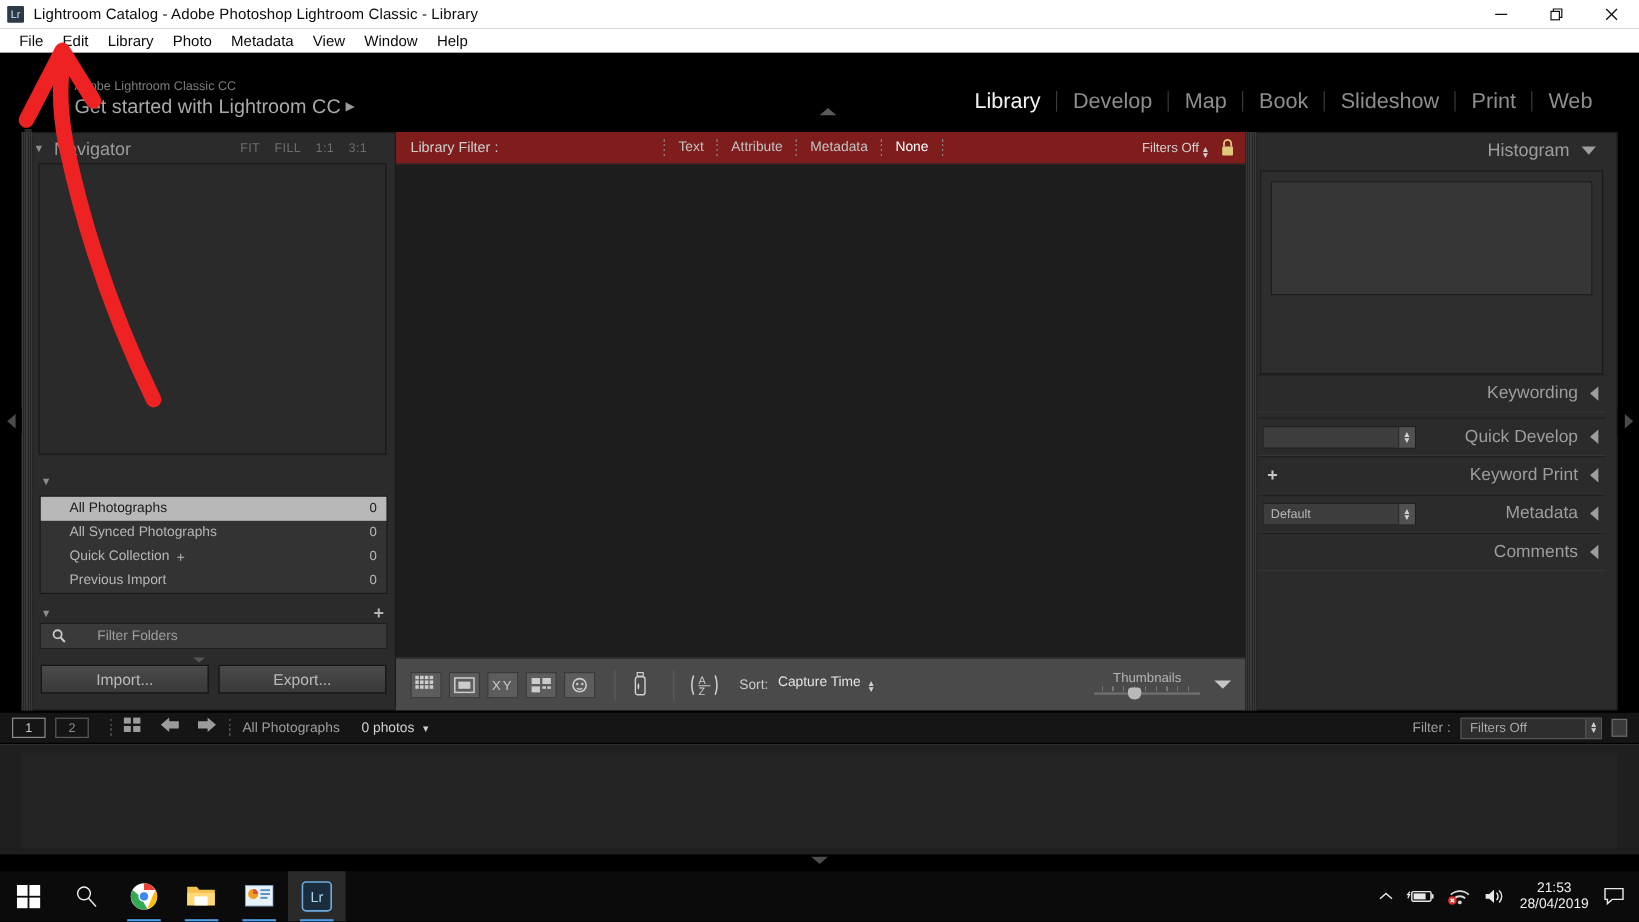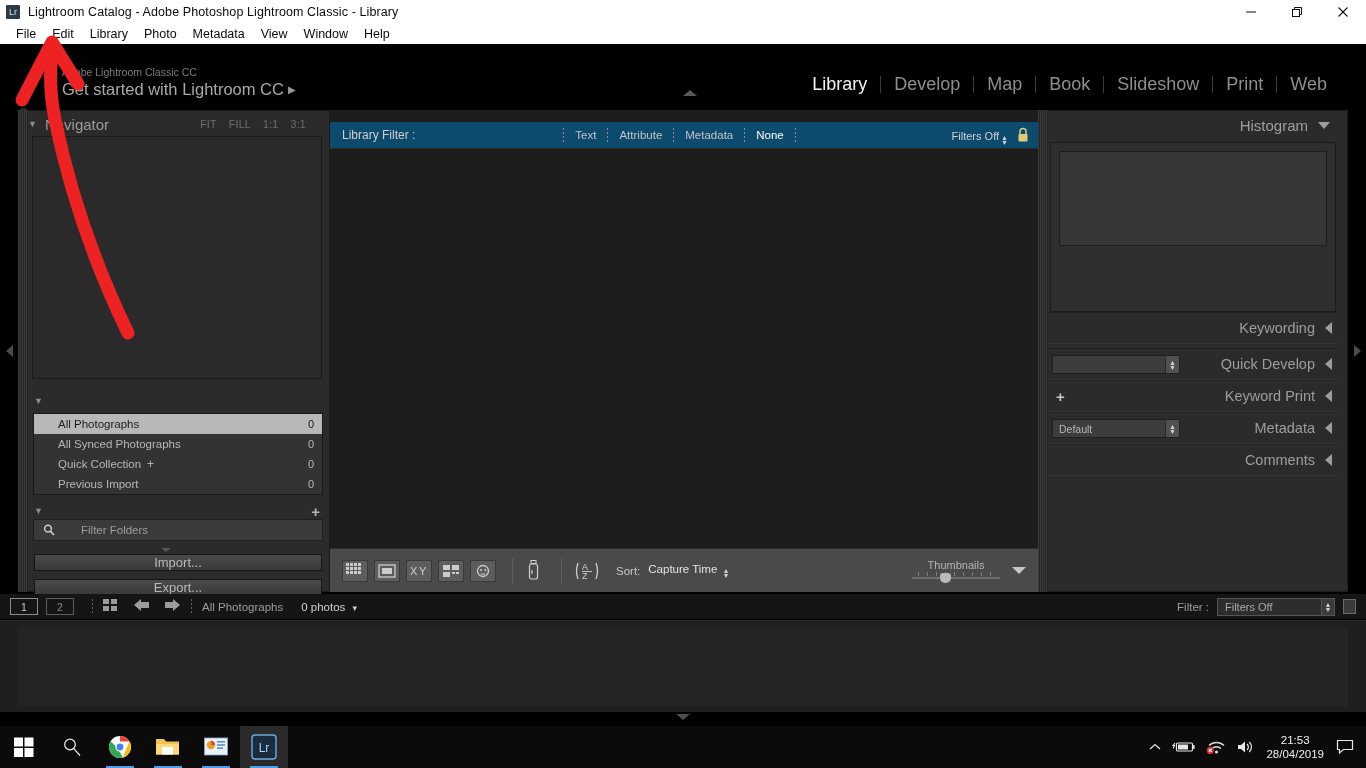--- a/index.html
+++ b/index.html
@@ -140,37 +140,36 @@
   .ff-text { font-size: 11.5px; color: #9d9d9d; }
 
   .grip {
     position: absolute; left: 155px; top: 546px; width: 22px; height: 4px;
     display: flex; align-items: center; justify-content: center;
   }
   .grip .d { width: 0;height:0;border-left:5px solid transparent;border-right:5px solid transparent;border-top:4px solid #555; }
 
   .ie-buttons {
     position: absolute; left: 34px; top: 444px; width: 288px;
-    display: flex; gap: 8px; flex-direction: column;
+    display: flex; gap: 8px;
   }
   .lrbtn {
     flex: 1; height: 24px; border: 1px solid #151515;
     background: linear-gradient(#4a4a4a,#393939);
     color: #b9b9b9; font-size: 13px; display: flex; align-items: center; justify-content: center;
   }
 
   
   .center {
     position: absolute; left: 330px; top: 0; width: 708px; height: 482px; background: #1d1d1d;
   }
   .libfilter {
-    position: absolute; left: 0; top: 12px; width: 708px; height: 27px;
-    background: #0c4a6e; display: flex; align-items: center;
+    position: absolute; left: 0; top: 0; width: 708px; height: 27px;
+    background: #7f1d1d; display: flex; align-items: center;
     border-bottom: 1px solid #2a2a2a;
-    gap: 10px;
   }
   .libfilter .lf-label { font-size: 12px; color: #cfcfcf; padding-left: 12px; }
   .lf-tabs { display: flex; align-items: center; margin-left: 138px; }
   .lf-tab { font-size: 11.5px; color: #c3c3c3; padding: 0 11px; }
   .lf-tab.active { color: #ffffff; }
   .lf-dot { width: 1px; height: 14px; background: repeating-linear-gradient(#8a8a8a 0 2px, transparent 2px 4px); }
   .lf-right { margin-left: auto; display: flex; align-items: center; padding-right: 8px; gap: 8px; }
   .lf-filters { font-size: 11px; color: #d0d0d0; }
   .lf-stepper { display: inline-flex; flex-direction: column; line-height: 5px; font-size: 7px; color: #d0d0d0; margin-left: 2px; }
   .lock { width: 14px; height: 16px; position: relative; }

